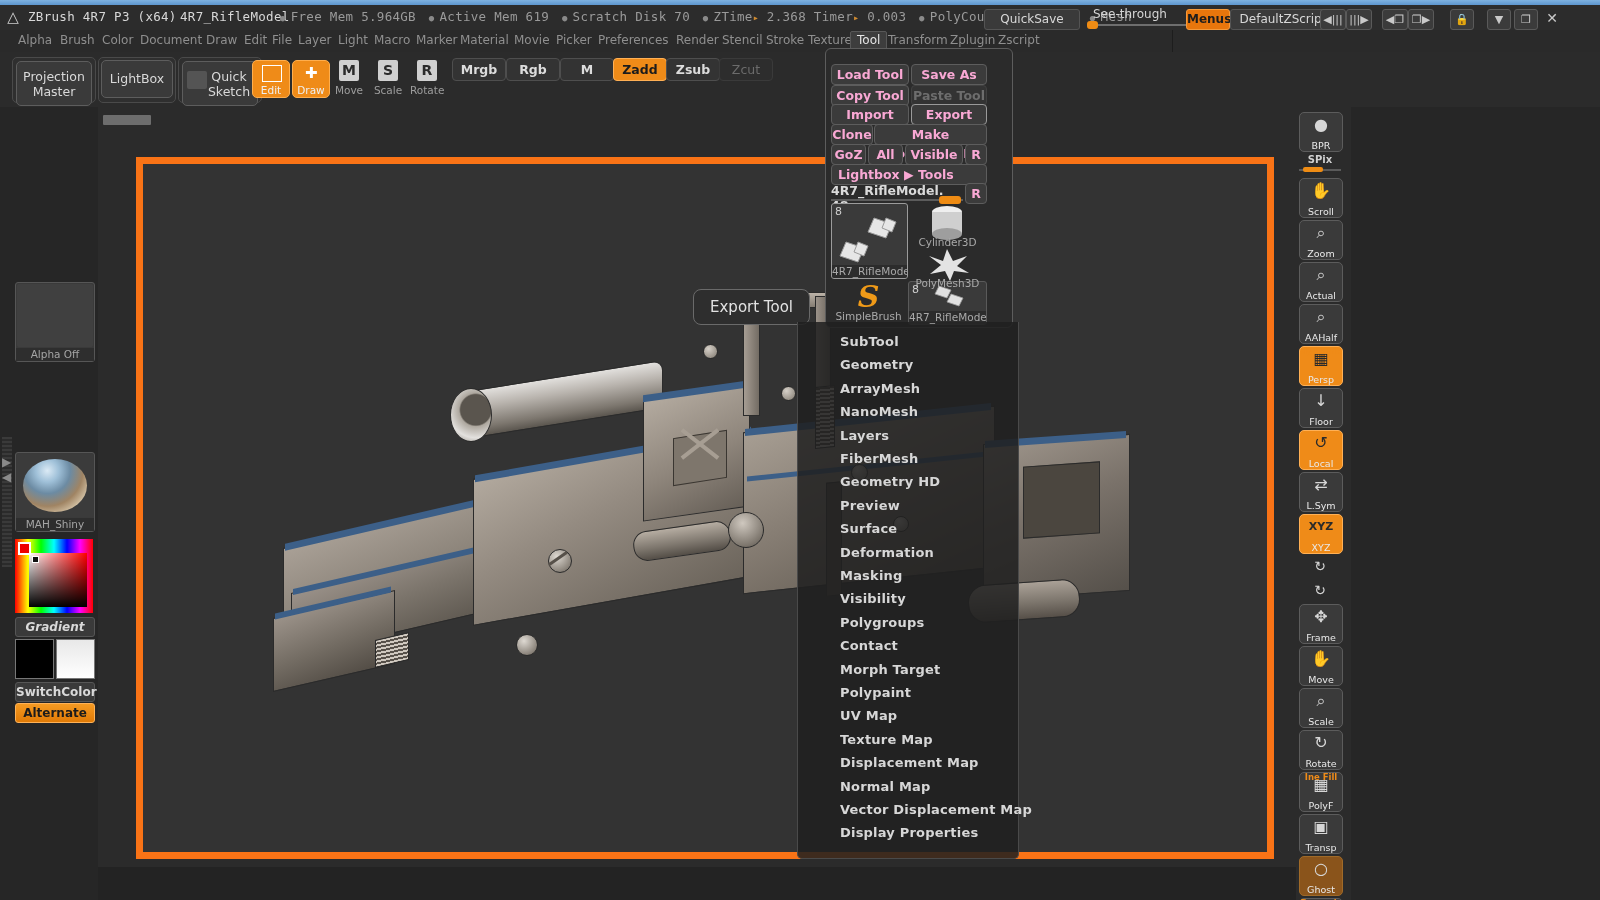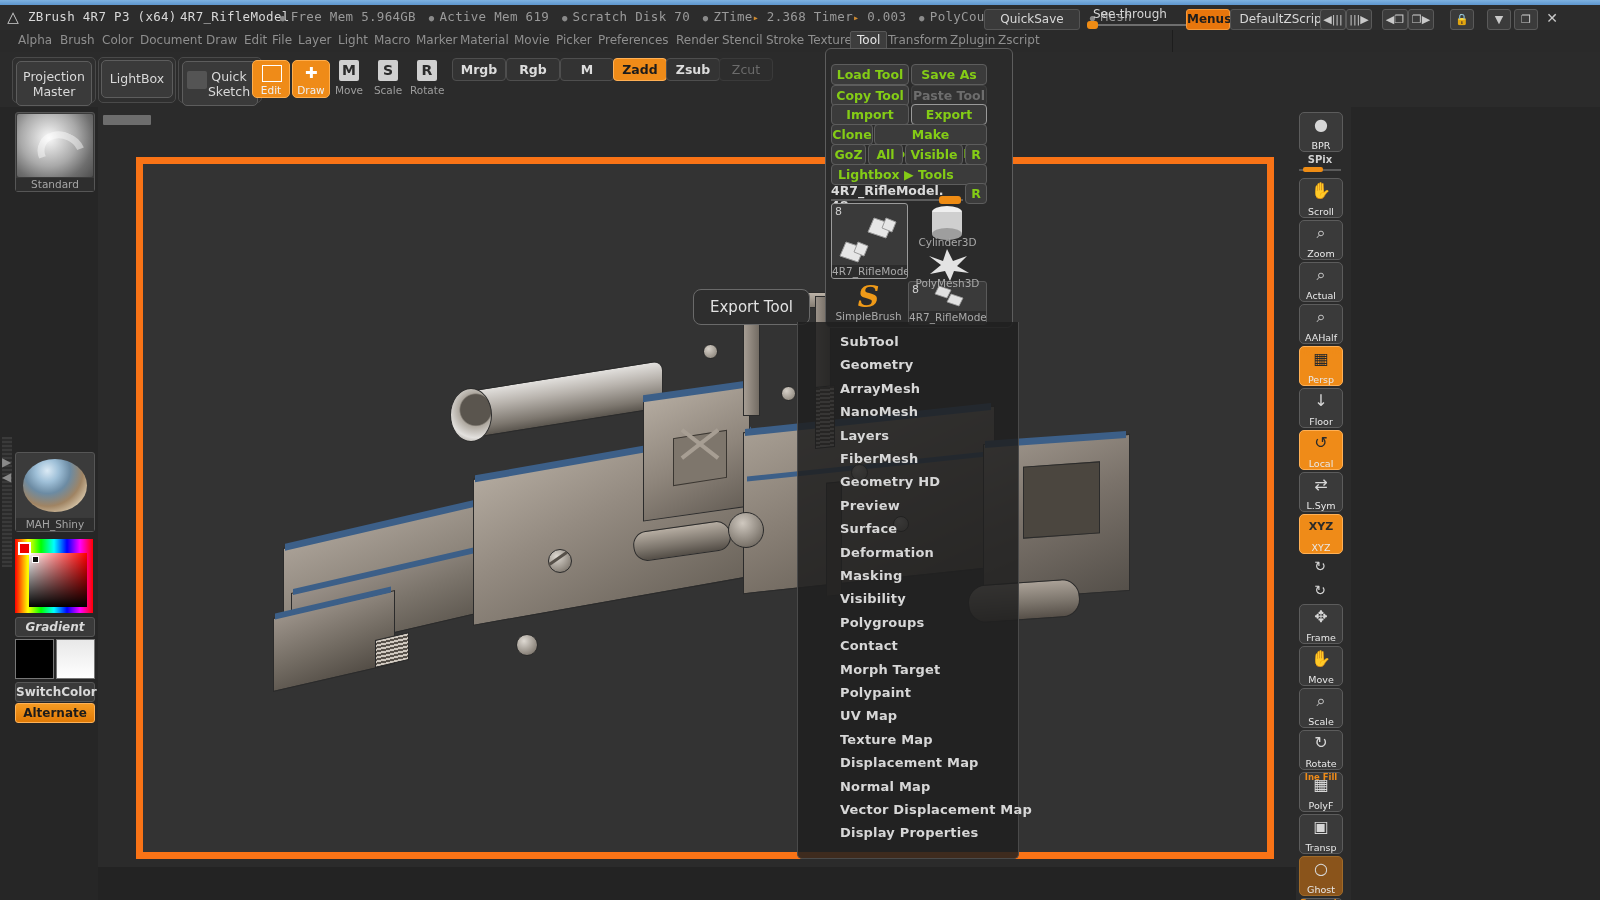--- a/index.html
+++ b/index.html
@@ -109,21 +109,21 @@
 
   
   .model{position:absolute;left:0;top:0;width:1124px;height:688px;}
   .mp{position:absolute;}
   .blu{background:#3c5f88;}
   
   .tooltip{position:absolute;background:#2e2e2e;border:1px solid #6a6a6a;border-radius:8px;color:#e2e2e2;
     font-size:15px;padding:8px 16px;font-family:"DejaVu Sans","Liberation Sans",sans-serif;}
   .popup2{position:absolute;left:797px;top:322px;width:220px;height:536px;background:rgba(32,32,32,.86);
     border:1px solid #4a4a4a;border-top:none;border-radius:0 0 5px 5px;}
-  .pbtn{position:absolute;background:#3b3b3b;border:1px solid #5d5d5d;border-radius:4px;color:#84cc16;
+  .pbtn{position:absolute;background:#3b3b3b;border:1px solid #5d5d5d;border-radius:4px;color:#f9a8d4;
     font-size:12.5px;font-weight:bold;line-height:19px;height:19px;text-align:center;
     font-family:"DejaVu Sans","Liberation Sans",sans-serif;}
   .pbtn.dis{color:#6d6d6d;border-color:#414141;background:#333;}
   .pbtn.hl{border-color:#9a9a9a;}
   .pbtn.left{text-align:left;padding-left:6px;}
   .pslider{position:absolute;left:6px;width:162px;height:20px;}
   .pslider .t{position:absolute;left:0;top:0;color:#dadada;font-size:12.5px;font-weight:bold;}
   .pslider .tr{position:absolute;left:0;right:0;bottom:2px;height:2px;background:#5c5c5c;}
   .pslider .kn{position:absolute;bottom:-1px;width:22px;height:8px;background:#ef8c14;border-radius:3px;}
 
@@ -301,25 +301,25 @@
     <div class="rnum" style="left:985px;top:68px;">: 1,600</div>
     <div class="rnum" style="left:993px;top:90px;">52,046</div>
     <div class="vsep" style="left:978px;top:58px;height:46px;"></div>
   </div>
 
   <div class="leftshelf">
     <div class="scrollstrip" style="top:330px;height:130px;"></div>
     <div class="lf-arrow" style="top:348px;">▶</div>
     <div class="lf-arrow" style="top:363px;">◀</div>
 
-    <div class="sh-item" style="top:5px;height:78px;">
+    <div class="sh-item" style="top:175px;height:78px;">
       <div class="thumb">
-          <div class="swirl"></div>
-        </div>
-      <div class="cap">Standard</div>
+          <div class="blankimg"></div>
+        </div>
+      <div class="cap">Alpha Off</div>
     </div>
     <div class="sh-item" style="top:345px;height:78px;">
       <div class="thumb">
           <div class="matimg">
             <div class="matsphere"></div>
           </div>
         </div>
       <div class="cap">MAH_Shiny</div>
     </div>
 

